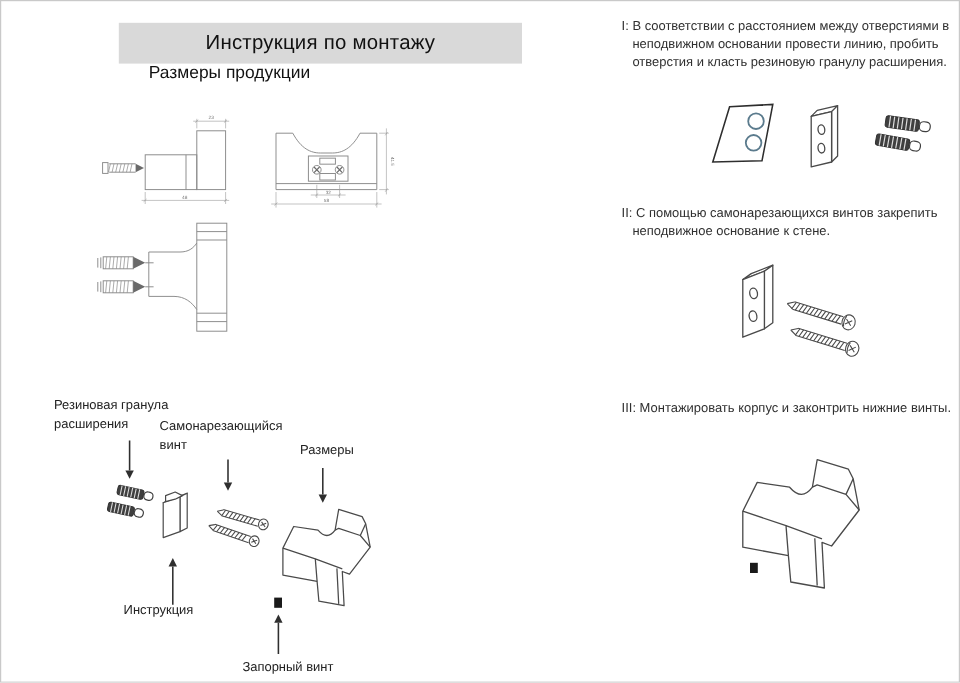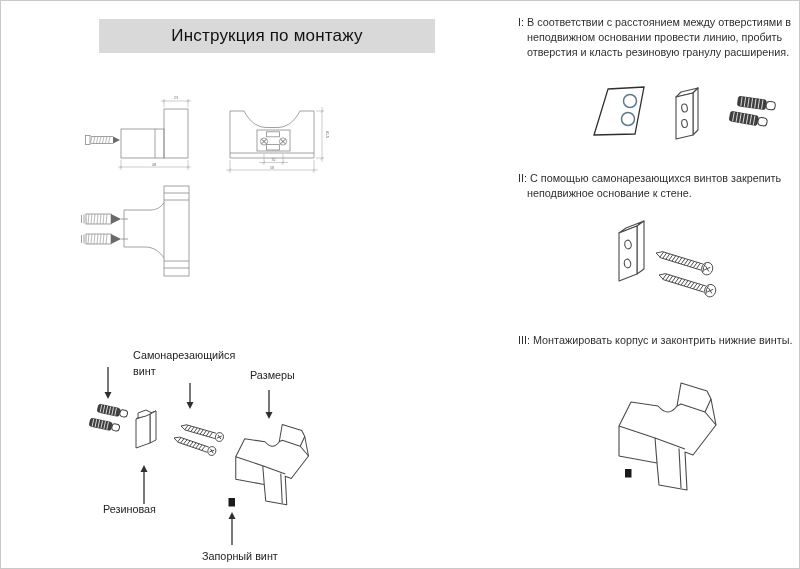--- a/index.html
+++ b/index.html
@@ -26,20 +26,21 @@
   svg{position:absolute;overflow:visible;}
 </style>
 </head>
 <body>
 
 <div class="page">
 
   <div class="title-bar">
     <span>Инструкция по монтажу</span>
   </div>
+  <div class="subtitle">Размеры продукции</div>
 
   <svg style="left:0;top:80px" width="500" height="230" viewBox="0 0 500 230">
 
     <g stroke="#8a8a8a" stroke-width="0.8" fill="none">
       <rect x="84.5" y="54.5" width="4.5" height="9"></rect>
       <path d="M90,55.5 H112 M90,62.5 H112"></path>
       <path stroke-width="0.6" d="M91,55.5 l-1.6,7 M94,55.5 l-1.6,7 M97,55.5 l-1.6,7 M100,55.5 l-1.6,7 M103,55.5 l-1.6,7 M106,55.5 l-1.6,7 M109,55.5 l-1.6,7"></path>
       <path d="M112,55.5 L119,59 L112,62.5 Z" fill="#6a6a6a" stroke="none"></path>
       <rect x="120" y="48" width="43" height="29"></rect>
       <path d="M154,48 V77"></path>
@@ -221,19 +222,21 @@
     </g>
 
     <g transform="translate(180,79) scale(0.75)" stroke="#4a4a4a" stroke-width="1.4" fill="#ffffff" stroke-linejoin="round">
       <path d="M33,69 L45,45 L72,49 C79,57 85,57 91,49 L95,26 L121,34 L125,42 L130,68 L107,98 L99,95 L101,133 L73,128 L71,106 L33,99 Z"></path>
       <path fill="none" d="M33,69 L69,81 L71,106 M69,81 L99,92 M93,91.5 L95,131 M91,49 L95,47 L119,55 L125,42 M119,55 L130,68"></path>
     </g>
 
     <rect x="197.5" y="172" width="6.5" height="8.5" fill="#1a1a1a"></rect>
   </svg>
 
+  <div class="plabel" style="left:44px;top:330px;width:140px">Резиновая гранула
+расширения</div>
   <div class="plabel center" style="left:132px;top:347px;width:114px">Самонарезающийся
 винт</div>
   <div class="plabel" style="left:249px;top:367px">Размеры</div>
-  <div class="plabel" style="left:102px;top:501px">Резиновая</div>
+  <div class="plabel" style="left:102px;top:501px">Инструкция</div>
   <div class="plabel" style="left:201px;top:548px">Запорный винт</div>
 
 </div>
 
 </body></html>

